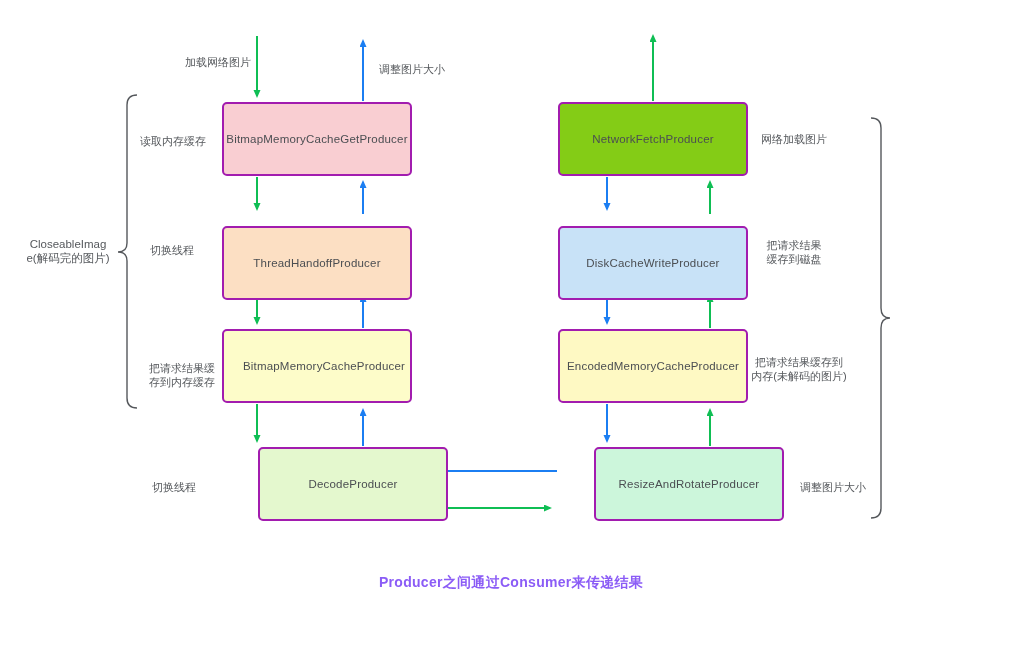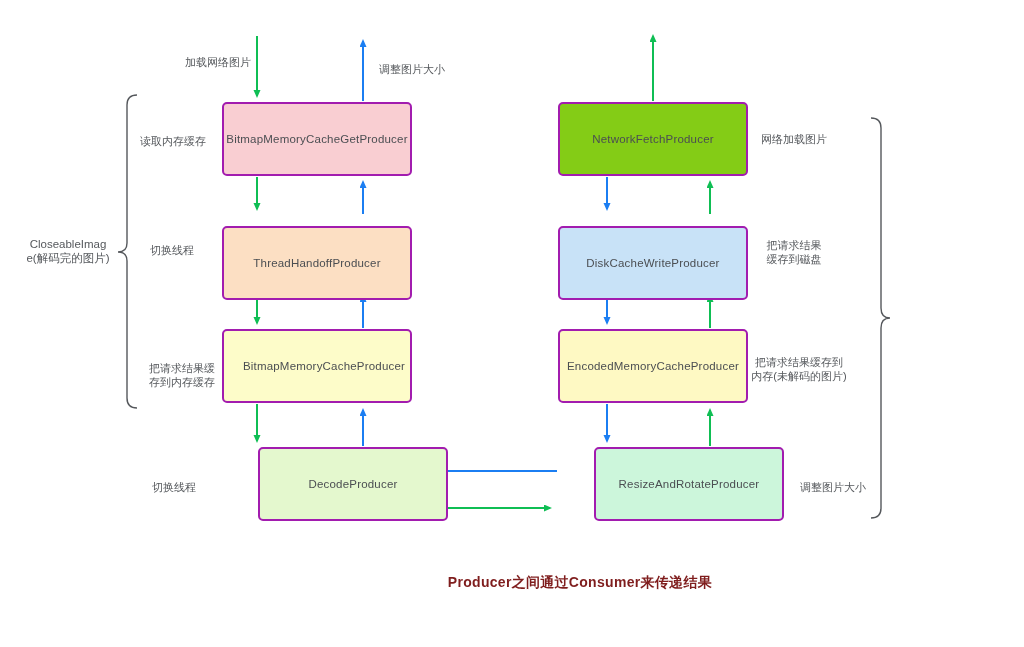--- a/index.html
+++ b/index.html
@@ -115,15 +115,15 @@
     <div>把请求结果缓存到</div>
     <div>内存(未解码的图片)</div>
   </div>
   <div class="lbl" style="left:748px;top:480px;width:104px;padding-left:33px;">调整图片大小</div>
 
   <div class="lbl" style="left:15px;top:237px;width:106px;font-size:11.5px;">
     <div>CloseableImag</div>
     <div>e(解码完的图片)</div>
   </div>
 
-  <div class="caption" style="color: #7f1d1d; text-align: right;">Producer之间通过Consumer来传递结果</div>
+  <div class="caption" style="color: #8b5cf6;">Producer之间通过Consumer来传递结果</div>
 
 </div>
 
 </body></html>

